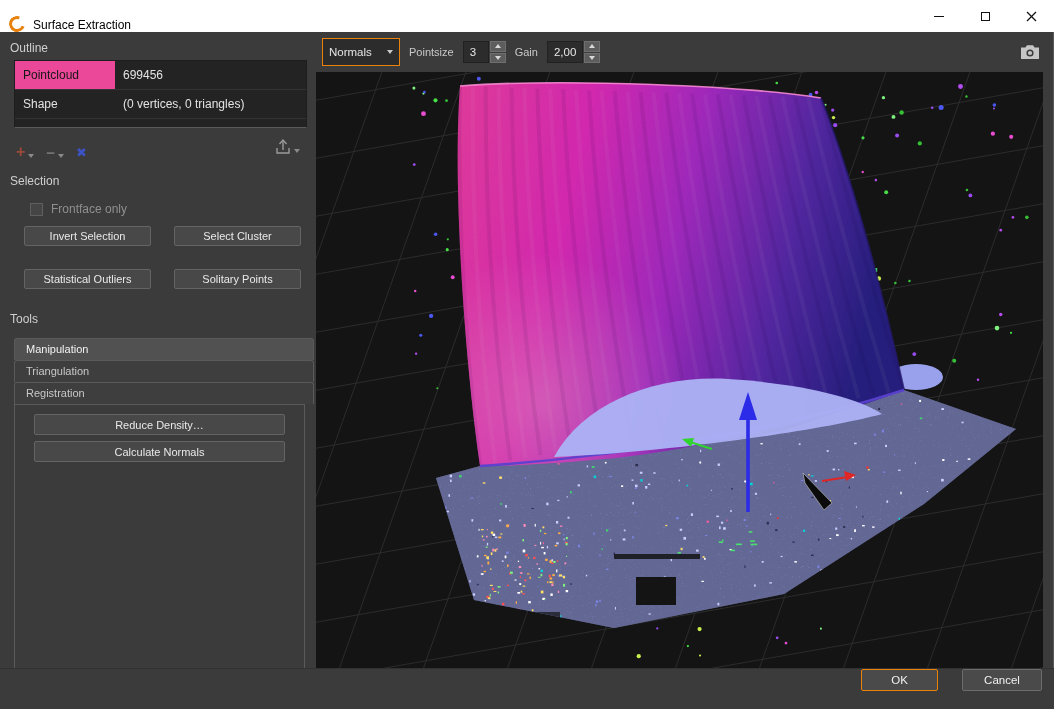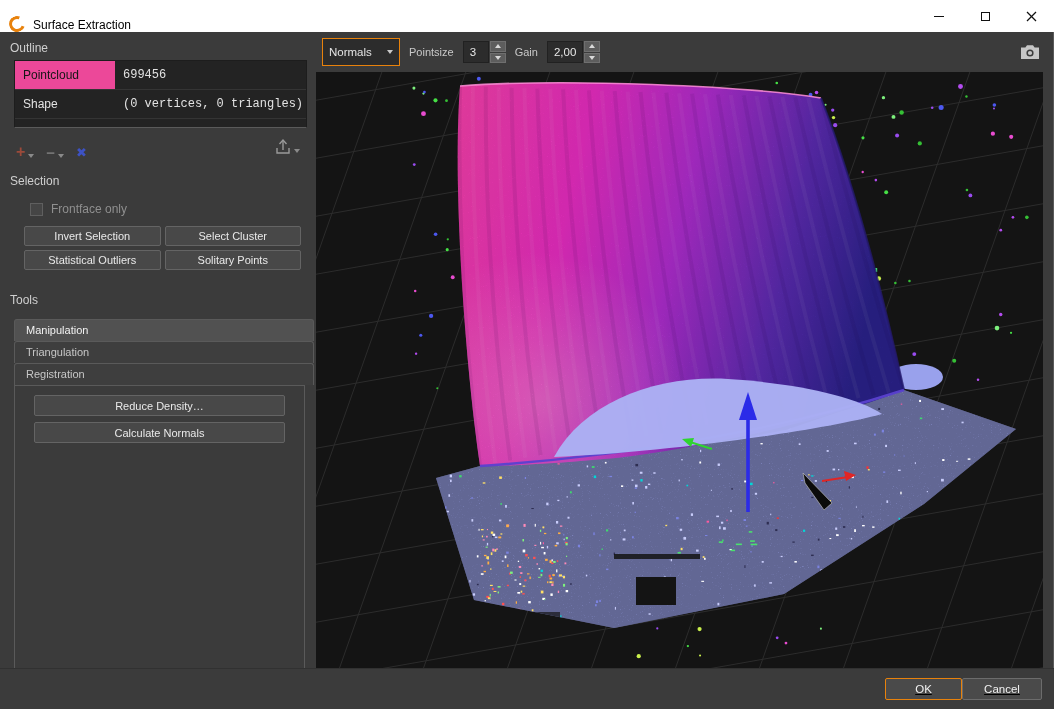--- a/index.html
+++ b/index.html
@@ -19,37 +19,37 @@
 
   
   .main { flex:1; display:flex; min-height:0; }
   .left-panel { width:316px; flex:none; background:#3b3b3b; font-size:12px; color:#cfcfcf; }
   .section-label { margin:9px 0 0 10px; color:#cfcfcf; }
 
   .outline-table { margin:5px 0 0 14px; width:293px; background:#232323; border:1px solid #1d1d1d; border-bottom:1px solid #5a5a5a; }
   .o-row { display:flex; height:29px; border-bottom:1px solid #343434; }
   .o-name { width:100px; line-height:28px; padding-left:8px; color:#e2e2e2; }
   .o-row.selected .o-name { background:#ec4899; color:#161616; }
-  .o-val { flex:1; line-height:28px; padding-left:8px; color:#e2e2e2;font-family:Liberation Mono, monospace; }
+  .o-val { flex:1; line-height:28px; padding-left:8px; color:#e2e2e2; }
   .o-spacer { height:8px; }
 
   .icon-row { position:relative; height:20px; margin:12px 14px 0 16px; display:flex; align-items:flex-end; }
   .glyph-btn { display:flex; align-items:flex-end; cursor:default; }
   .g-add { color:#9c4a3a; font-weight:bold; font-size:16px; line-height:16px; }
   .g-remove { color:#777; font-weight:bold; font-size:15px; line-height:15px; }
   .g-delete { color:#3d52c4; font-size:13px; line-height:15px; }
   .mini-arrow { width:0; height:0; border-left:3px solid transparent; border-right:3px solid transparent;
                 border-top:4px solid #8a8a8a; margin:0 12px 2px 3px; }
   .export-btn { position:absolute; right:2px; top:-2px; display:flex; align-items:flex-end; }
 
   .check-row { margin:14px 0 0 30px; display:flex; align-items:center; gap:8px; }
   .checkbox { width:13px; height:13px; background:#454545; border:1px solid #5f5f5f; }
   .check-label { color:#8f8f8f; }
 
-  .btn-grid { width:277px; margin:10px 0 0 24px; display:grid; grid-template-columns:1fr 1fr; gap:4px; }
+  .btn-grid { width:277px; margin:10px 0 0 24px; display:grid; grid-template-columns:1fr 1fr; gap:23px; }
   .small-btn { height:20px; background:#484848; border:1px solid #646464; border-radius:2px;
                color:#e9e9e9; font-size:11px; font-family:inherit; cursor:default; }
 
   .tools-label { margin-top:23px; }
   .tabs { display:flex; margin:12px 0 0 14px;flex-direction:column; }
   .tab { padding:4px 11px 5px; font-size:11px; color:#c7c7c7; background:#3e3e3e;
          border:1px solid #5a5a5a; border-bottom:none; border-radius:3px 3px 0 0; margin-right:2px; cursor:default; }
   .tab.active { background:#515151; color:#f2f2f2; }
   .tab-panel { width:291px; height:317px; margin-left:14px; border:1px solid #5a5a5a; padding-top:9px; }
   .panel-btn { display:block; width:251px; height:21px; margin:0 auto 6px; background:#484848;
@@ -73,21 +73,21 @@
               justify-content:center; cursor:default; }
   .tri-up { width:0; height:0; border-left:3px solid transparent; border-right:3px solid transparent; border-bottom:4px solid #d9d9d9; }
   .tri-down { width:0; height:0; border-left:3px solid transparent; border-right:3px solid transparent; border-top:4px solid #d9d9d9; }
   .camera-btn { margin-left:auto; display:flex; align-items:center; cursor:default; }
 
   .viewport { flex:1; margin-right:11px; background:#141414; position:relative; min-height:0; }
   .viewport svg { position:absolute; inset:0; width:100%; height:100%; display:block; }
 
   
   .footer { height:41px; flex:none; background:#3b3b3b; border-top:1px solid #313131; display:flex;
-            align-items:center; justify-content:flex-end; gap:0; padding-right:12px;text-decoration:underline; }
+            align-items:flex-start; justify-content:flex-end; gap:24px; padding-right:12px; }
   .footer .btn { height:22px; background:#4a4a4a; border:1px solid #6c6c6c; border-radius:2px;
                  color:#f0f0f0; font-size:11.5px; font-family:inherit; cursor:default; }
   .btn-ok { width:77px; border-color:#e8820c !important; }
   .btn-cancel { width:80px; }
 </style>
 </head>
 <body>
 
 <div class="window">
 

